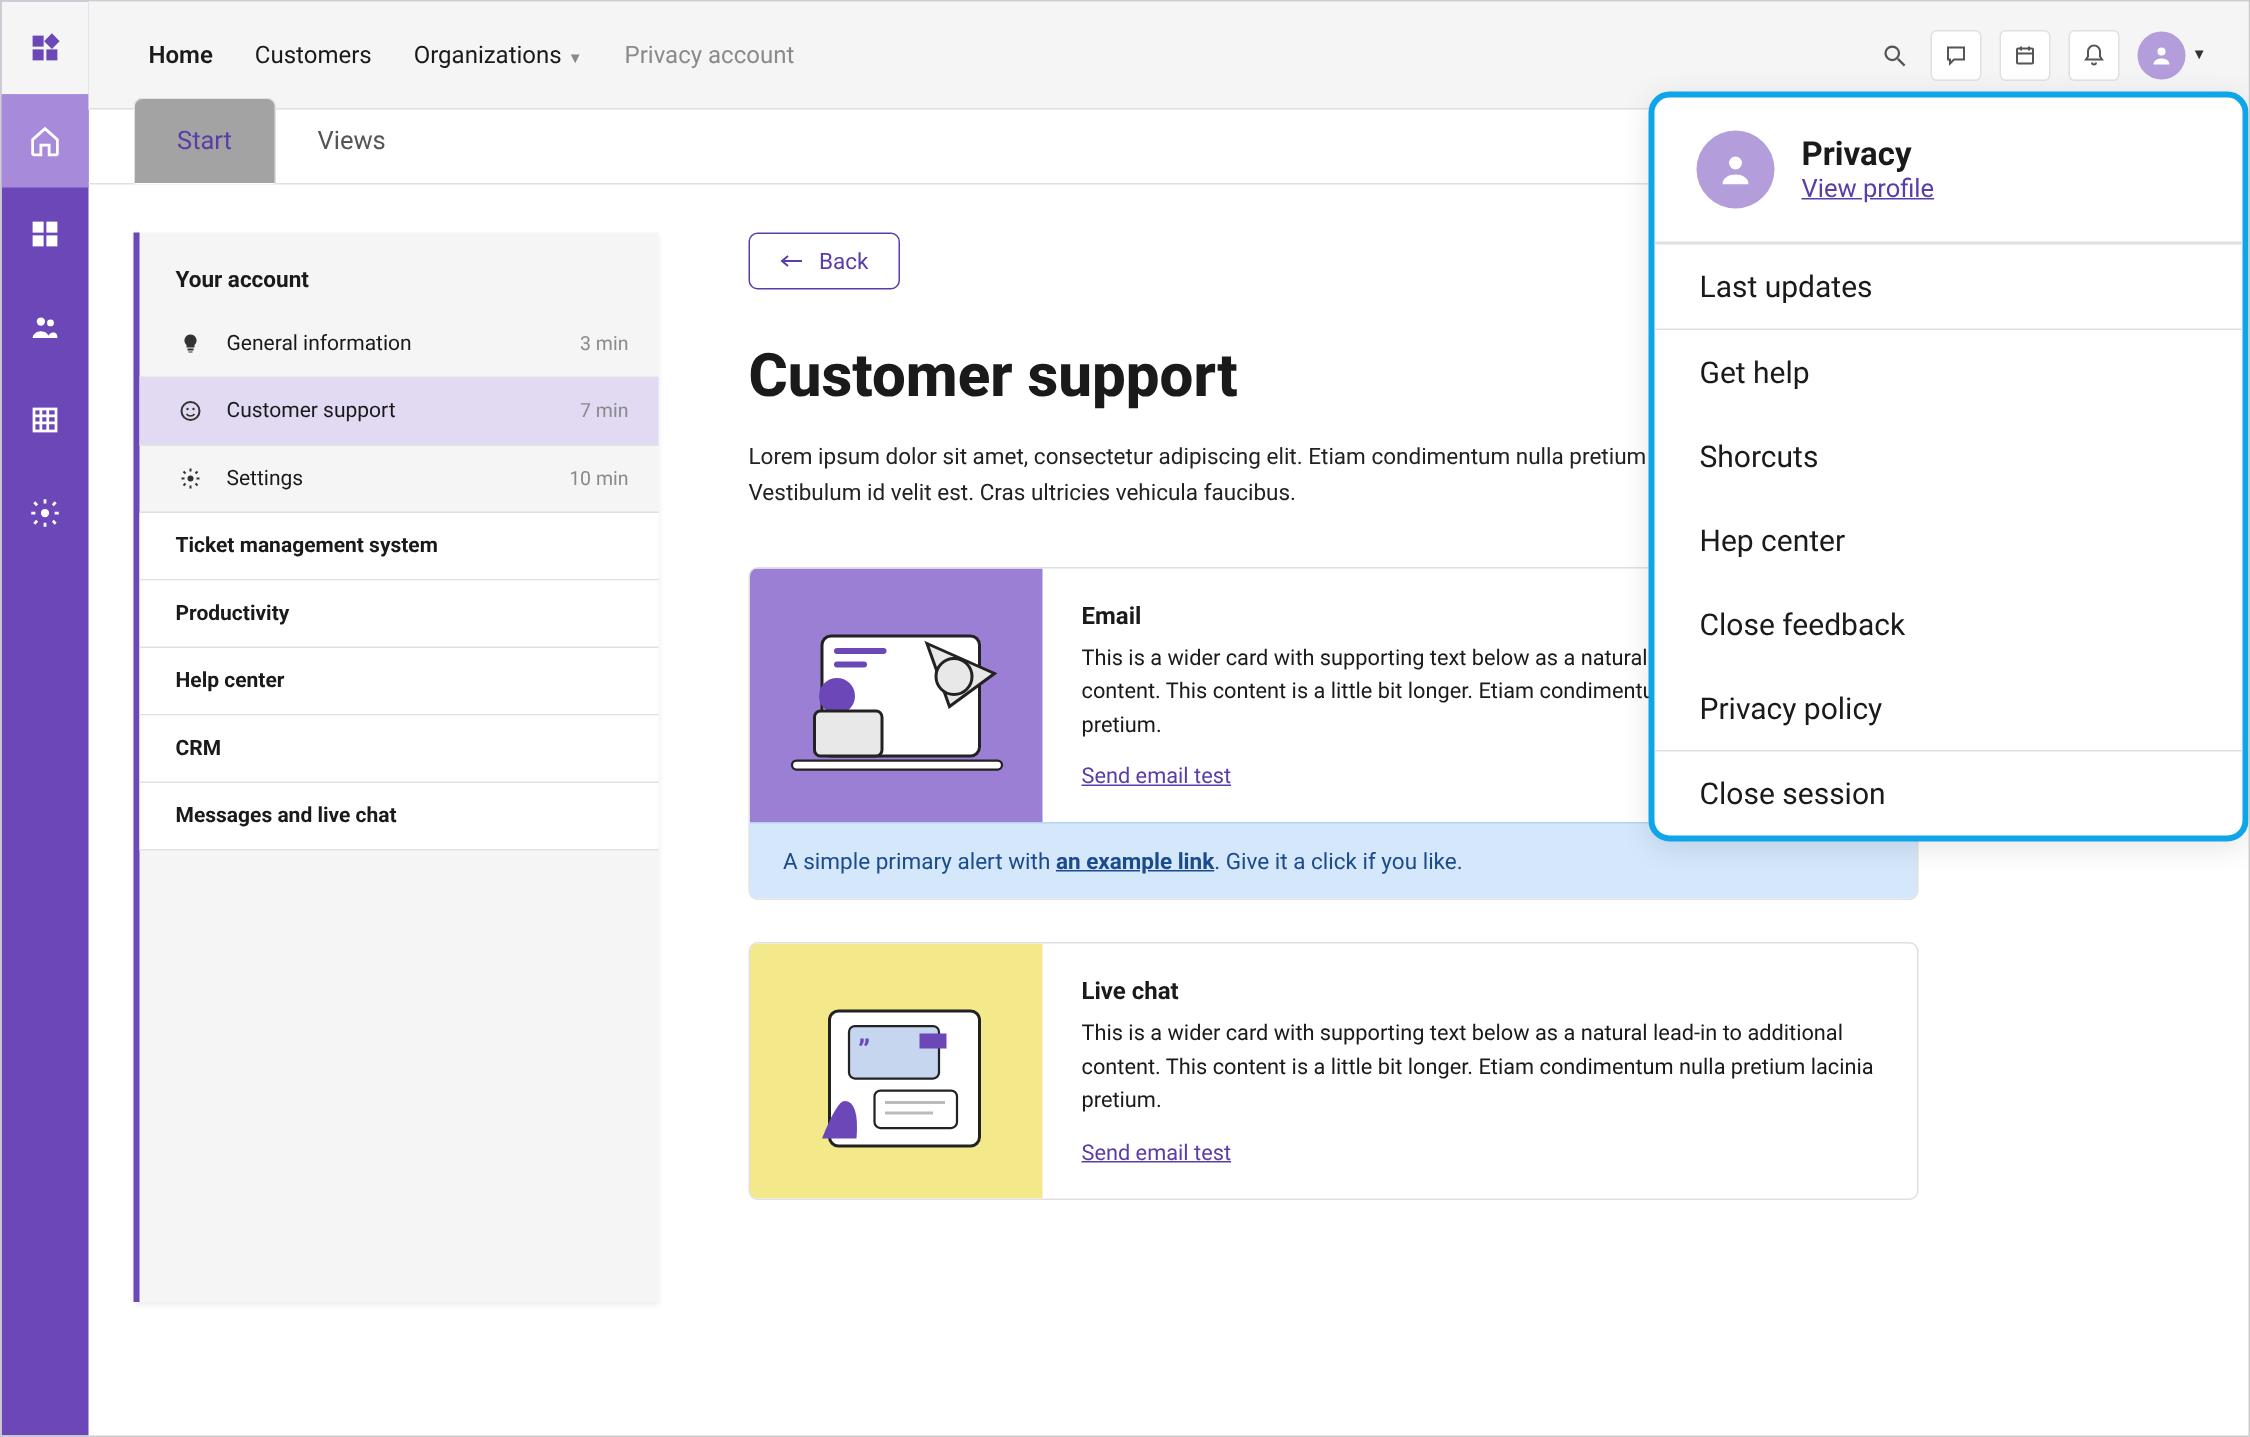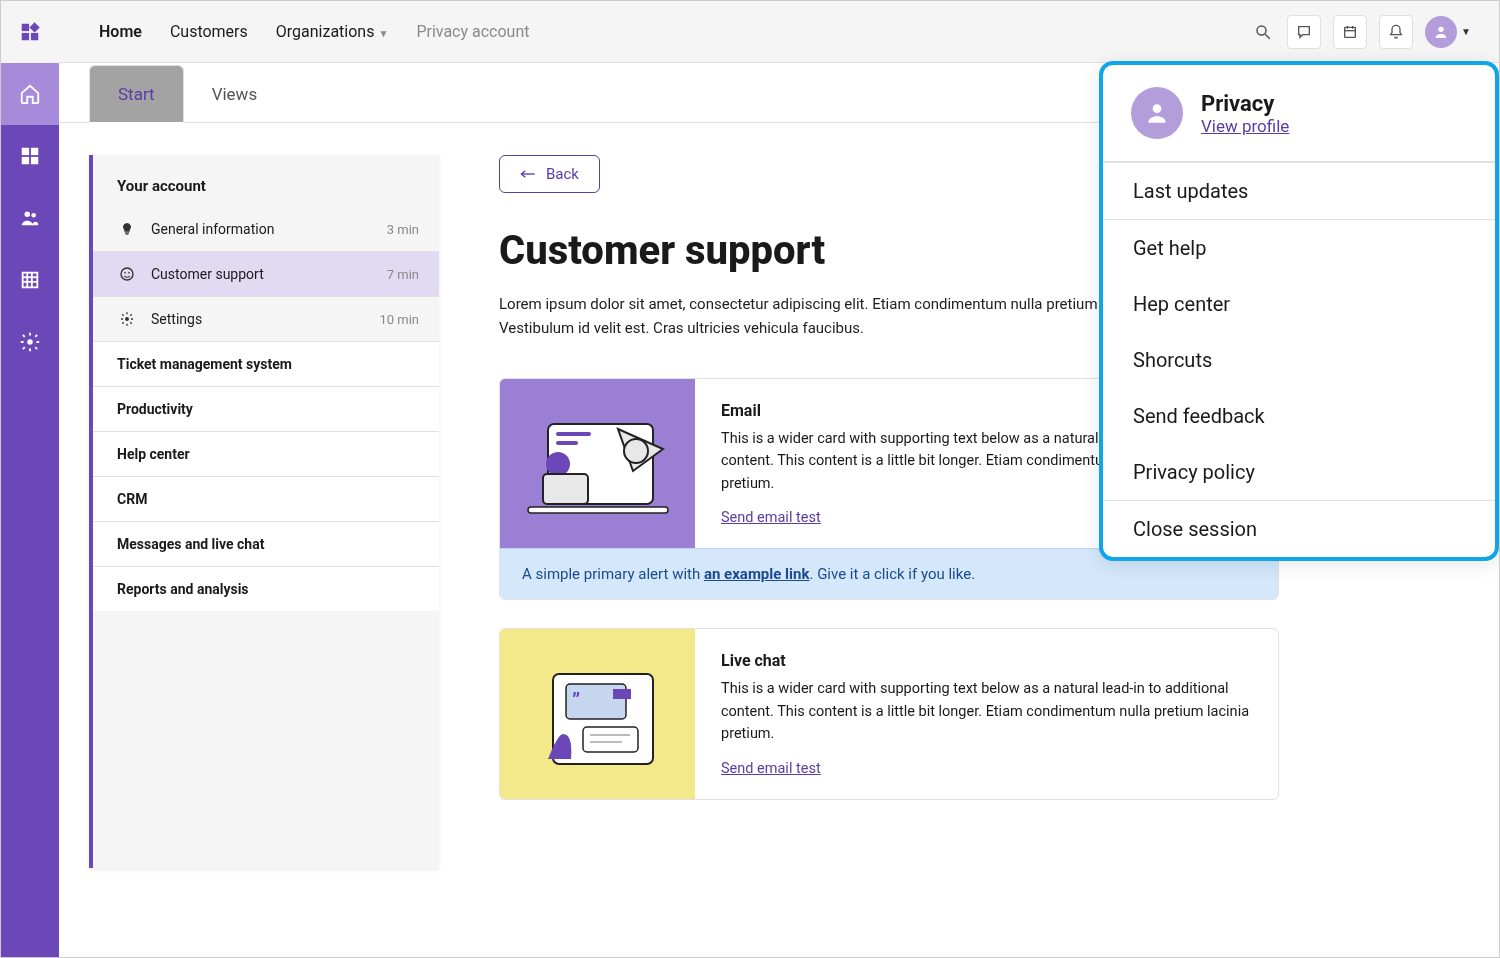--- a/index.html
+++ b/index.html
@@ -22,21 +22,21 @@
 
   
   .rail{position:absolute;left:0;top:0;bottom:0;width:58px;background:var(--purple);display:flex;flex-direction:column;align-items:center;padding-top:0;}
   .rail .logo-cell{width:58px;height:62px;background:var(--bg-grey);display:flex;align-items:center;justify-content:center;}
   .rail .nav-cell{width:58px;height:62px;display:flex;align-items:center;justify-content:center;cursor:pointer;}
   .rail .nav-cell.active{background:var(--purple-light);}
   .rail svg{width:22px;height:22px;fill:#fff;}
   .rail .logo-cell svg{fill:var(--purple);}
 
   
-  .topbar{position:absolute;left:58px;right:0;top:0;height:62px;border-bottom:1px solid var(--border);background:var(--bg-grey);display:flex;align-items:center;padding:0 28px 0 40px;}
+  .topbar{position:absolute;left:58px;right:0;top:0;height:72px;border-bottom:1px solid var(--border);background:var(--bg-grey);display:flex;align-items:center;padding:0 28px 0 40px;}
   .topnav{display:flex;gap:28px;align-items:center;}
   .topnav a{color:var(--text);text-decoration:none;font-size:16px;cursor:pointer;}
   .topnav a.bold{font-weight:600;}
   .topnav a.muted{color:var(--text-muted);}
   .topnav .caret{font-size:10px;margin-left:4px;color:var(--text-muted);}
   .topbar-right{margin-left:auto;display:flex;align-items:center;gap:12px;}
   .icon-btn{width:34px;height:34px;border:1px solid var(--border);border-radius:4px;background:#fff;display:flex;align-items:center;justify-content:center;cursor:pointer;}
   .icon-btn svg{width:16px;height:16px;fill:none;stroke:#555;stroke-width:2;}
   .icon-plain{width:24px;height:24px;display:flex;align-items:center;justify-content:center;cursor:pointer;}
   .icon-plain svg{width:18px;height:18px;stroke:#555;fill:none;stroke-width:2;}
@@ -237,21 +237,20 @@
           </span>
         <span>Settings</span>
         <span class="meta">10 min</span>
       </div>
 
       <div class="side-item section">Ticket management system</div>
       <div class="side-item section">Productivity</div>
       <div class="side-item section">Help center</div>
       <div class="side-item section">CRM</div>
       <div class="side-item section">Messages and live chat</div>
-      <div class="side-item section" style="border-bottom:none">Reports and analysis</div>
     </div>
 
     <div class="main">
       <div class="back-btn">
         <svg viewBox="0 0 24 12">
             <line x1="22" y1="6" x2="2" y2="6"></line>
             <polyline points="8 1 2 6 8 11"></polyline>
           </svg>
         <span>Back</span>
       </div>
@@ -319,18 +318,18 @@
           <path d="M4 21c0-4 4-6 8-6s8 2 8 6"></path>
         </svg>
     </div>
     <div class="pm-head-txt">
       <div class="name">Privacy</div>
       <a href="#">View profile</a>
     </div>
   </div>
   <div class="pm-item pm-sep">Last updates</div>
   <div class="pm-item pm-sep">Get help</div>
+  <div class="pm-item">Shorcuts</div>
   <div class="pm-item">Hep center</div>
-  <div class="pm-item">Shorcuts</div>
-  <div class="pm-item">Send feedback</div>
+  <div class="pm-item">Close feedback</div>
   <div class="pm-item">Privacy policy</div>
   <div class="pm-item pm-sep">Close session</div>
 </div>
 
 </body></html>

